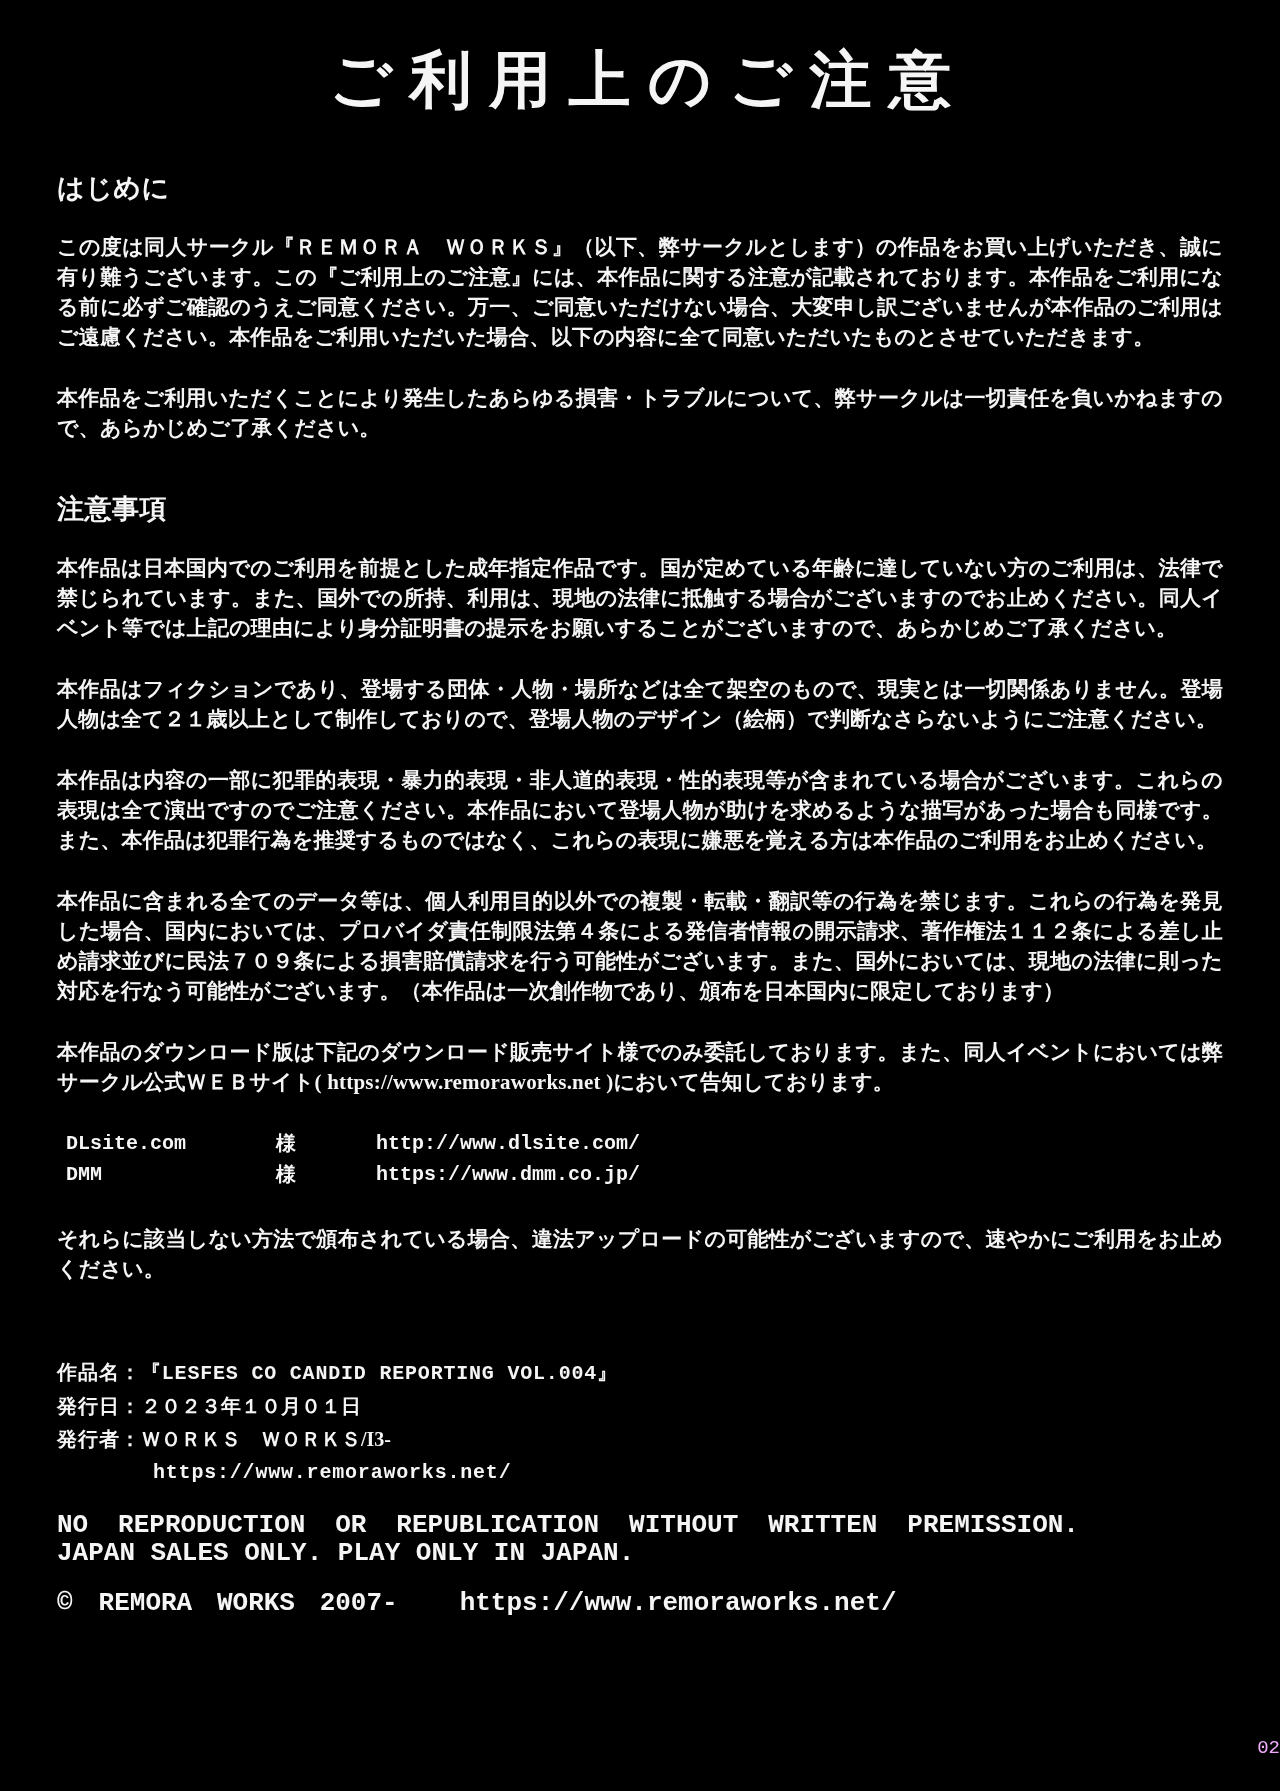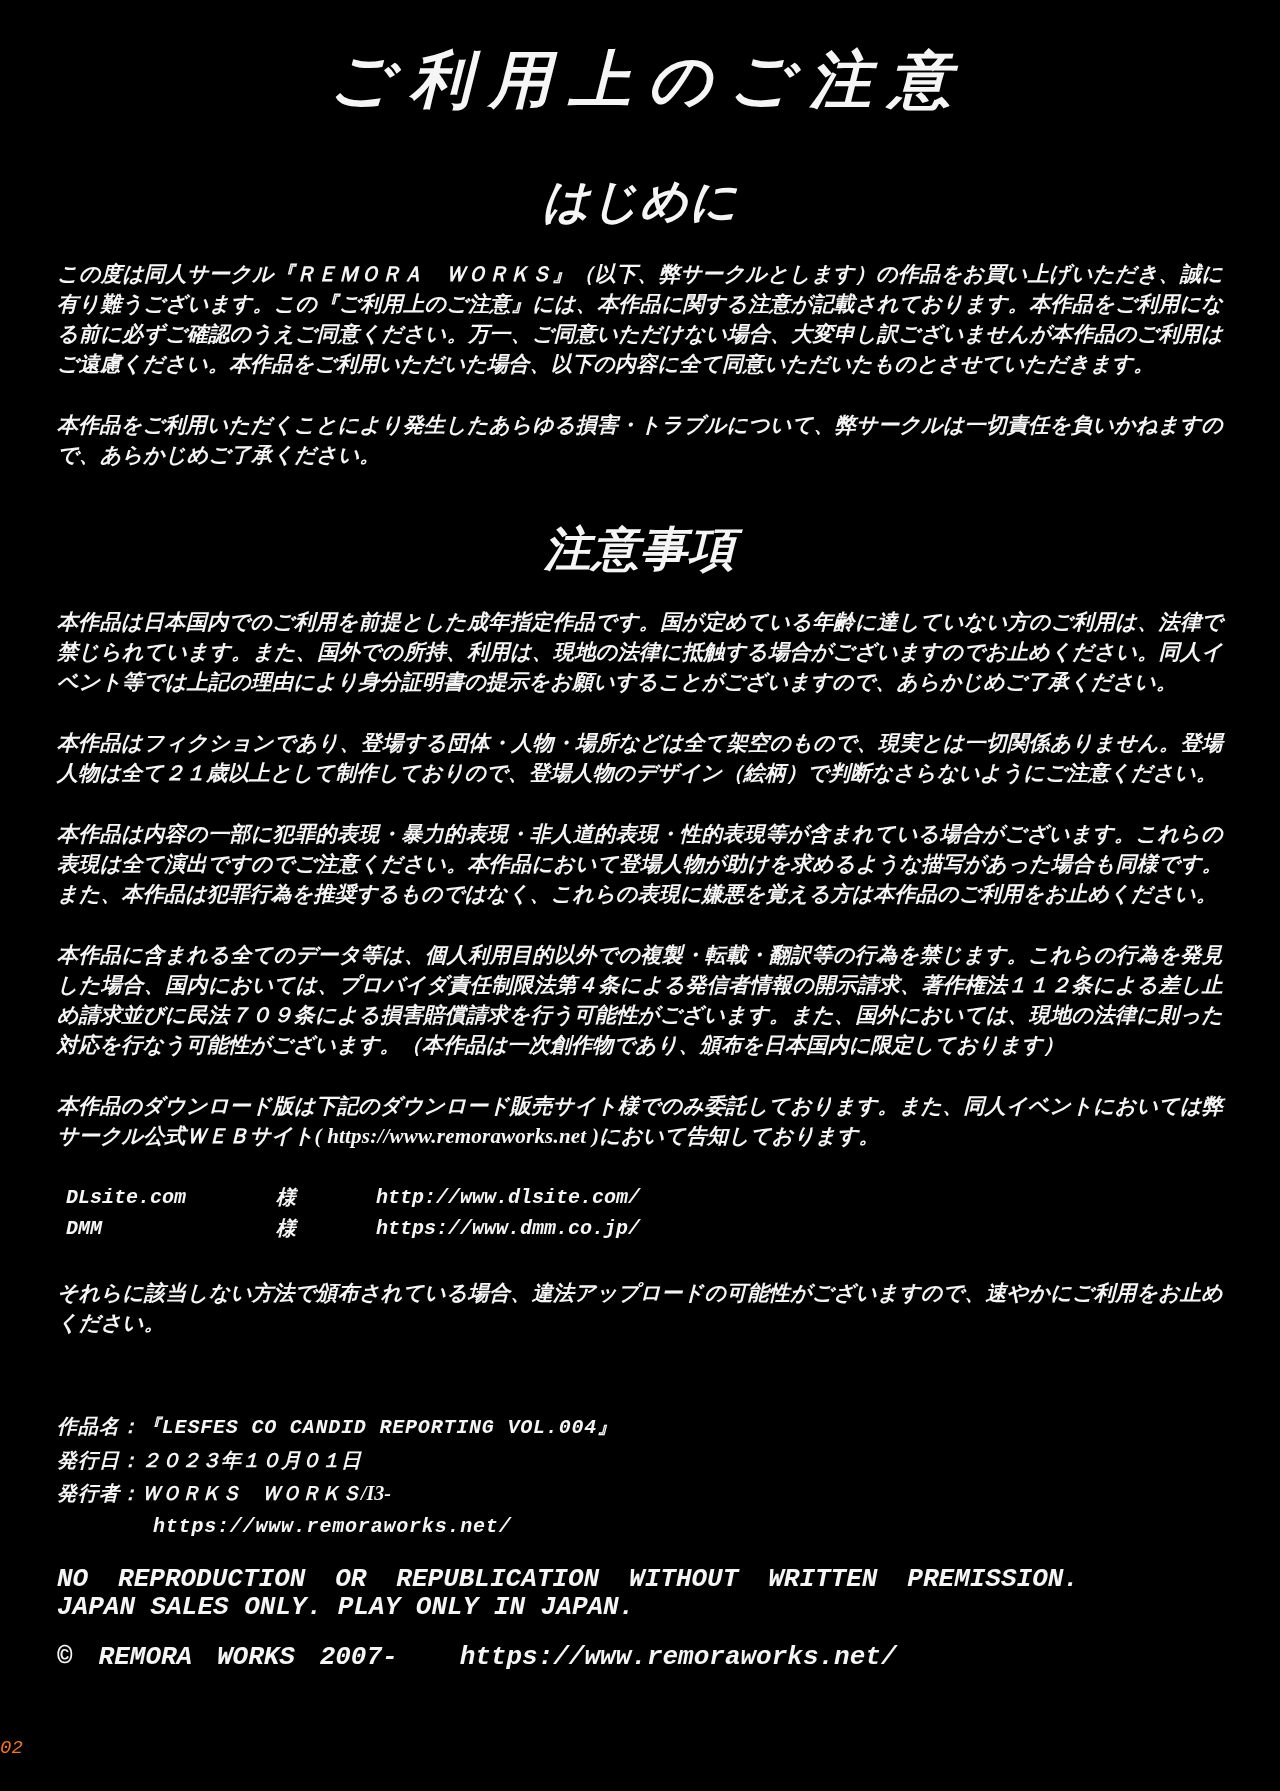--- a/index.html
+++ b/index.html
@@ -12,37 +12,35 @@
     width: 1280px;
     height: 1791px;
     margin: 0 auto;
     background: #000;
     color: #f5f5f5;
     font-family: "Liberation Serif", "DejaVu Serif", serif;
     font-weight: bold;
     overflow: hidden;
     box-sizing: border-box;
     padding: 38px 57px 16px 57px;
-    font-style: italic;
   }
   h1.page-title {
     margin: 0 0 38px 0;
     text-align: center;
     font-size: 62px;
     letter-spacing: 0.28em;
     text-indent: 0.28em;
     font-weight: bold;
     white-space: nowrap;
   }
   h2.section-heading {
     margin: 48px 0 26px 0;
-    font-size: 47px;
+    font-size: 27px;
     letter-spacing: 0.02em;
     font-weight: bold;
-    text-align: center;
   }
   .body-text {
     margin: 0 0 31px 0;
     font-size: 21px;
     line-height: 30px;
     text-align: justify;
     letter-spacing: 0.01em;
   }
   .distributors {
     margin: 6px 0 34px 9px;
@@ -75,26 +73,26 @@
     line-height: 28px;
   }
   .footer .notice-line1 { word-spacing: 0.55em; }
   .copyright-line { margin-top: 22px; display: flex; }
   .copyright-symbol { margin-right: 26px; }
   .copyright-text { word-spacing: 0.35em; text-align: center; }
   .copyright-website { margin-left: 62px; }
   .page-number {
     position: absolute;
     left: 0;
-    right: 8px;
+    right: 0;
     bottom: 32px;
-    text-align: left;
+    text-align: right;
     font-family: "Liberation Mono", "DejaVu Sans Mono", monospace;
     font-size: 19px;
-    color: #f97316;
+    color: #f0abfc;
     font-weight: normal;
   }
 </style>
 </head>
 <body>
 
 <div class="page">
 
   <h1 class="page-title">ご利用上のご注意</h1>
 

